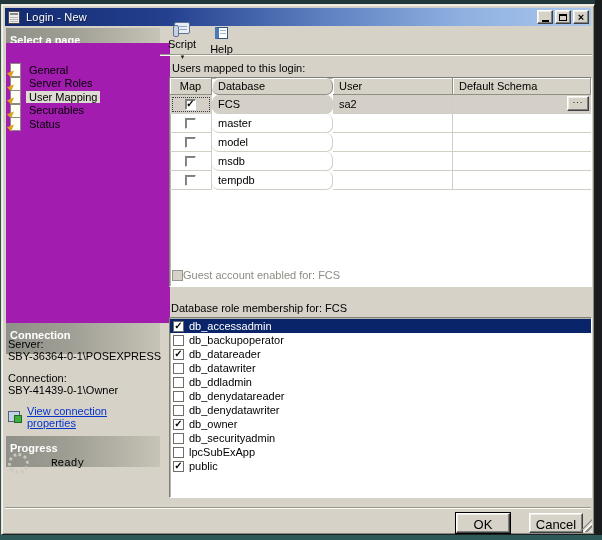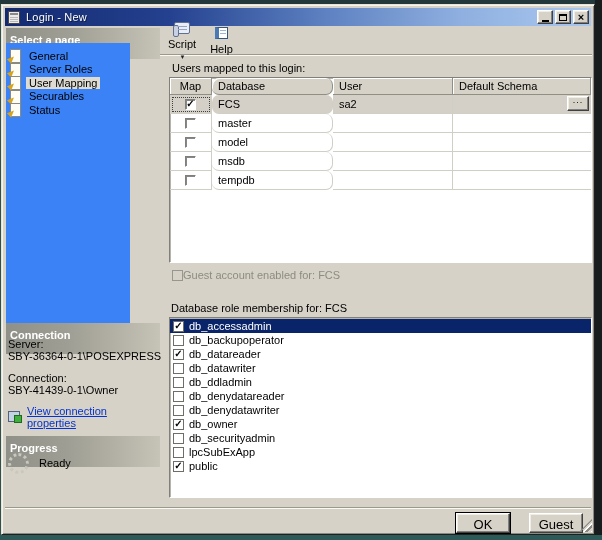--- a/index.html
+++ b/index.html
@@ -30,21 +30,21 @@
     display:flex; align-items:center; justify-content:center; cursor:default; }
   .glyph-min { width:7px; height:2px; background:#000; margin-top:7px; }
   .glyph-max { width:8px; height:7px; border:1px solid #000; border-top:2px solid #000; }
   .glyph-close { font-size:11px; font-weight:bold; line-height:10px; margin-top:-1px; }
 
   
   .section-header { position:absolute; left:4px; width:154px; height:31px;
     background:linear-gradient(90deg,#8f9088 0%, #9f9e94 40%, #b2b0a4 70%, #c6c4b7 100%);
     color:#fff; font-weight:bold; padding:6px 0 0 4px; }
 
-  .sidebar-list { position:absolute; left:4px; top:38px; width:124px; height:280px; background:#3b82f6; padding-top:6px; }
+  .sidebar-list { position:absolute; left:4px; top:38px; width:164px; height:280px; background:#a21caf; padding-top:20px; }
   .side-item { display:flex; align-items:center; gap:4px; height:13px; margin:0 0 .5px 2px; }
   .side-label { padding:0 3px; line-height:12px; }
   .side-label.selected { background:#dedbd2; }
   .page-icon { position:relative; width:14px; height:13px; flex:0 0 auto; }
   .page-icon::before { content:""; position:absolute; right:1px; top:0; width:9px; height:12px;
     background:#fffef6; border:1px solid #8a8a80; }
   .page-icon::after { content:""; position:absolute; left:0; bottom:0; width:0; height:0;
     border-style:solid; border-width:3px 0 3px 7px; border-color:transparent transparent transparent #d8a41e;
     transform:rotate(-45deg); }
 
@@ -52,42 +52,42 @@
   .conn-body { position:absolute; left:6px; top:333px; width:150px; }
   .conn-line { line-height:12px; white-space:nowrap; }
   .conn-gap { height:10px; }
   .conn-link-row { display:flex; align-items:center; gap:5px; margin-top:9px; }
   .connprops-icon { position:relative; width:14px; height:12px; flex:0 0 auto; }
   .connprops-icon::before { content:""; position:absolute; left:0; top:0; width:10px; height:9px;
     background:#c3d2e4; border:1px solid #53627a; }
   .connprops-icon::after { content:""; position:absolute; right:0; bottom:0; width:6px; height:6px;
     background:#3fae3f; border:1px solid #1d6b1d; }
   .conn-link { color:#0633cc; text-decoration:underline; cursor:pointer; }
-  .prog-body { position:absolute; left:6px; top:446px; width:150px; display:flex; align-items:flex-start; gap:10px; }
+  .prog-body { position:absolute; left:6px; top:446px; width:150px; display:flex; align-items:flex-start; gap:22px;font-family:Liberation Mono, monospace; }
   .spinner { width:21px; height:21px; border:3px dotted #c9c8bf; border-radius:50%; margin-top:2px; }
   .prog-status { margin-top:6px; }
 
   
   .toolbar { position:absolute; left:158px; top:23px; right:2px; height:27px;
     border-bottom:1px solid #9a998f; box-shadow:0 1px 0 #fbf9f1; display:flex; align-items:center; padding-left:4px; }
   .tool-btn { display:flex; align-items:center; gap:4px; padding:2px 4px; cursor:default;flex-direction:column; }
   .scroll-icon { position:relative; width:16px; height:12px; background:#e9eef6; border:1px solid #5f7090; border-radius:2px; }
   .scroll-icon::before { content:""; position:absolute; left:-2px; top:2px; width:4px; height:10px;
     background:#c6d2e4; border:1px solid #5f7090; border-radius:2px; }
   .scroll-icon::after { content:""; position:absolute; left:3px; top:3px; right:2px; height:5px;
     background:repeating-linear-gradient(180deg,#93a5c0 0 1px, transparent 1px 3px); }
   .caret { font-size:6px; color:#222; margin-left:1px; }
   .help-icon { position:relative; width:13px; height:12px; background:#fff; border:1px solid #33557f;
     border-left:4px solid #4a7ab5; }
   .help-icon::after { content:""; position:absolute; left:1px; top:2px; right:1px; height:6px;
     background:repeating-linear-gradient(180deg,#9db4d2 0 1px, transparent 1px 3px); }
 
   
   .um-label { position:absolute; left:170px; top:57px; }
-  .um-table { position:absolute; left:167px; top:72px; width:423px; height:186px; background:#fff;
+  .um-table { position:absolute; left:167px; top:72px; width:423px; height:210px; background:#fff;
     border:1px solid; border-color:#808078 #fff #fff #808078; box-shadow: inset 1px 1px 0 #b5b5ad; overflow:hidden; }
   .t-row { display:flex; height:19px; }
   .t-row.head { height:17px; }
   .t-cell { border-right:1px solid #cfcfc6; border-bottom:1px solid #cfcfc6; display:flex; align-items:center;
     padding-left:6px; overflow:hidden; white-space:nowrap; position:relative; }
   .t-row.head .t-cell { background:#d6d2c7; border-right:1px solid #8f8f86; border-bottom:1px solid #8f8f86;
     box-shadow: inset 1px 1px 0 #fff; }
   .c-map { width:42px; justify-content:center; padding-left:0; }
   .c-db { width:121px;border-radius:7px; }
   .c-user { width:120px; }
@@ -321,16 +321,16 @@
         <div class="role-item">
           <span class="cb checked">
             <span class="tick">✓</span>
           </span>
           <span>public</span>
         </div>
       </div>
 
     <div class="sep"></div>
     <button class="btn btn-ok default">OK</button>
-    <button class="btn btn-cancel">Guest</button>
+    <button class="btn btn-cancel">Cancel</button>
     <div class="grip"></div>
   </div>
 </div>
 
 </body></html>

